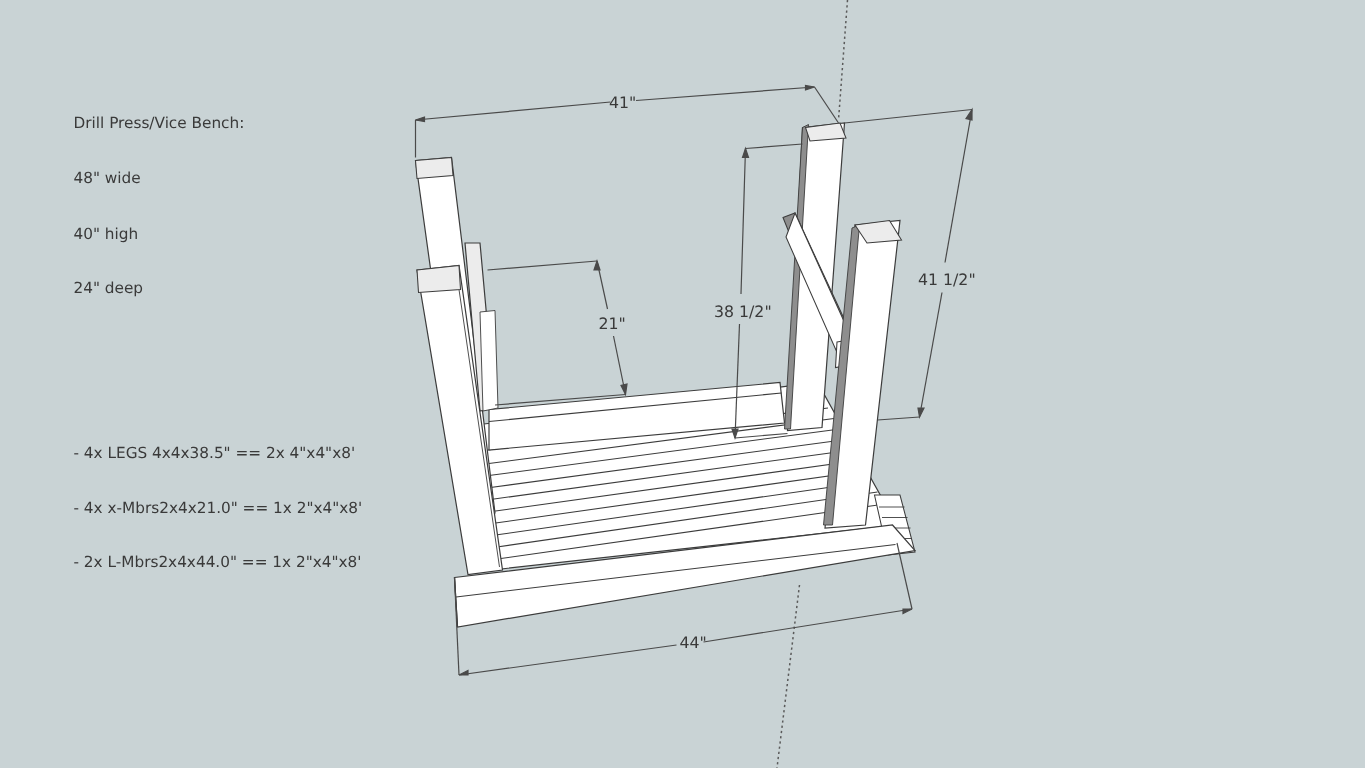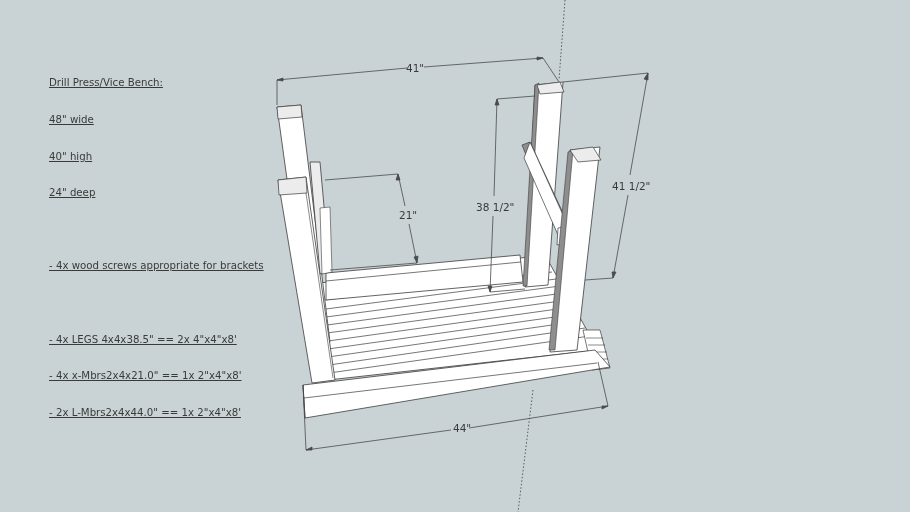--- a/index.html
+++ b/index.html
@@ -8,21 +8,21 @@
       background: #c9d3d5;
       font-family: "DejaVu Sans", "Liberation Sans", sans-serif;
       position: relative;
     }
     #canvas { position: absolute; left: 0; top: 0; width: 910px; height: 512px; }
     .notes {
       position: absolute; left: 49px; top: 53px;
       font-size: 10.2px; line-height: 12.2px; color: #3a3a3a;
       white-space: pre; letter-spacing: 0;
     }
-    .notes div { height: 12.2px; text-decoration: underline; }
+    .notes div { height: 12.2px; }
     .dim-label {
       font-family: "DejaVu Sans", "Liberation Sans", sans-serif;
       font-size: 10.5px; fill: #3a3a3a;
     }
   </style>
 </head>
 <body>
 
 <svg id="canvas" viewBox="0 0 910 512" xmlns="http://www.w3.org/2000/svg">
 
@@ -146,21 +146,20 @@
   </g>
   <text class="dim-label" x="453" y="432">44"</text>
 </svg>
 
 <div class="notes">
   <div>Drill Press/Vice Bench:</div>
   <div>48" wide</div>
   <div>40" high</div>
   <div>24" deep</div>
   <div></div>
-  <div>- 4x wood screws appropriate for brackets</div>
   <div></div>
   <div>- 4x LEGS 4x4x38.5" == 2x 4"x4"x8'</div>
   <div>- 4x x-Mbrs2x4x21.0" == 1x 2"x4"x8'</div>
   <div>- 2x L-Mbrs2x4x44.0" == 1x 2"x4"x8'</div>
   
   
   
   
 </div>
 

